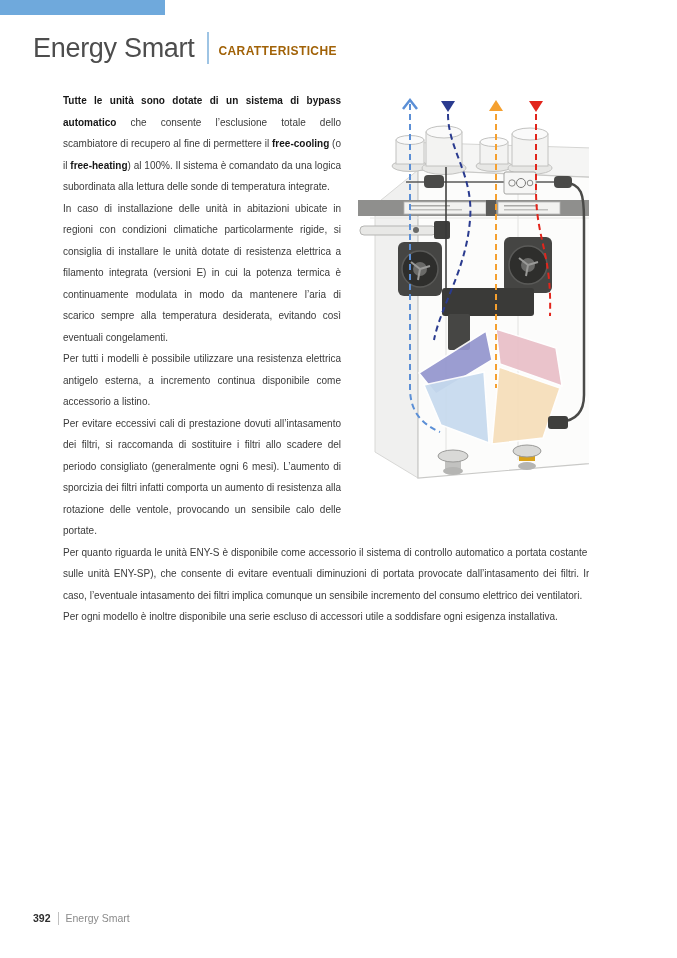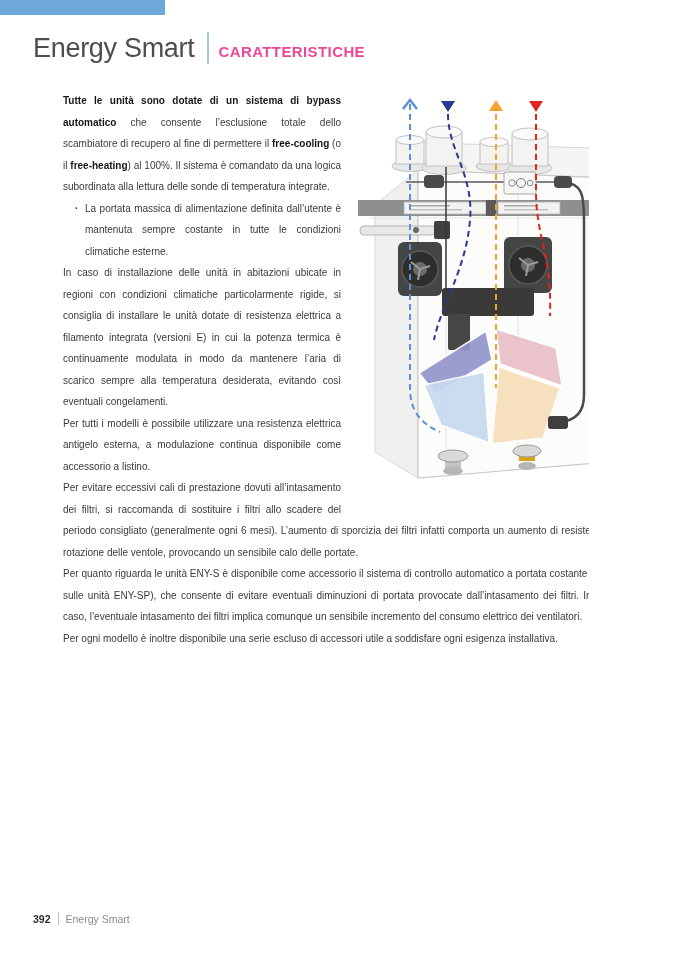--- a/index.html
+++ b/index.html
@@ -2,33 +2,33 @@
 <html><head>
 <meta charset="utf-8">
 <style>
   html,body{margin:0;padding:0;background:#ffffff;}
   .page{position:relative;width:589px;height:958px;background:#fff;overflow:hidden;
         font-family:"Liberation Sans",sans-serif;color:#3a3a3a;}
   .topbar{position:absolute;left:0;top:0;width:165px;height:15px;background:#6FA9DC;}
   .header{position:absolute;left:33px;top:32px;display:flex;align-items:center;}
   .title{font-size:27px;font-weight:400;color:#4d4d4d;letter-spacing:-0.3px;margin:0;}
   .hdiv{width:2px;height:32px;background:#9EC4E4;margin:0 9px 0 13px;}
-  .section{font-size:15px;font-weight:bold;color:#ec4899;letter-spacing:0.4px;position:relative;top:3px;}
+  .section{font-size:12px;font-weight:bold;color:#a16207;letter-spacing:0.4px;position:relative;top:3px;}
   .content{position:absolute;left:63px;top:90px;width:563px;font-size:10px;
            line-height:21.5px;text-align:justify;}
   .figure{float:right;width:280px;height:412px;margin:0 0 2px 5px;}
   .para{margin:0;}
   .para strong{color:#161616;}
   .gap{margin-top:22px;}
   .gap2{margin-top:16px;}
   .boldp{font-weight:bold;color:#161616;}
   .bullets{margin:0;padding:0;list-style:none;}
   .bullets li{position:relative;margin-left:12px;padding-left:10px;}
   .bullets li::before{content:"\00b7";position:absolute;left:0;top:0;font-weight:bold;color:#3a3a3a;}
-  .footer{position:absolute;left:33px;top:912px;font-size:10.5px;display:flex;align-items:center;}
+  .footer{position:absolute;left:33px;top:912px;font-size:10.5px;display:flex;align-items:flex-start;}
   .pnum{font-weight:bold;color:#2e2e2e;}
   .fdiv{width:1px;height:13px;background:#c0c0c0;margin:0 7px;}
   .fbrand{color:#8a8a8a;}
   svg{display:block;}
 </style>
 </head>
 <body>
 
 <div class="page">
 
@@ -147,25 +147,24 @@
         <polygon points="95,11 109,11 102,22" fill="#2A3B8F"></polygon>
         <polygon points="143,21 157,21 150,10" fill="#F5A02F"></polygon>
         <polygon points="183,11 197,11 190,22" fill="#E2251C"></polygon>
       </svg>
     </figure>
 
     <p class="para"><strong>Tutte le unità sono dotate di un sistema di bypass automatico</strong><span> che consente l’esclusione totale dello scambiatore di recupero al fine di permettere il </span><strong>free-cooling</strong><span> (o il </span><strong>free-heating</strong><span>) al 100%. Il sistema è comandato da una logica subordinata alla lettura delle sonde di temperatura integrate.</span></p>
 
 
     <ul class="bullets">
-      <li>La portata massica di alimentazione definita dall’utente è mantenuta sempre costante in tutte le condizioni climatiche esterne.</li>
     </ul>
 
     <p class="para">In caso di installazione delle unità in abitazioni ubicate in regioni con condizioni climatiche particolarmente rigide, si consiglia di installare le unità dotate di resistenza elettrica a filamento integrata (versioni E) in cui la potenza termica è continuamente modulata in modo da mantenere l’aria di scarico sempre alla temperatura desiderata, evitando così eventuali congelamenti.</p>
-    <p class="para">Per tutti i modelli è possibile utilizzare una resistenza elettrica antigelo esterna, a modulazione continua disponibile come accessorio a listino.</p>
+    <p class="para">Per tutti i modelli è possibile utilizzare una resistenza elettrica antigelo esterna, a incremento continua disponibile come accessorio a listino.</p>
     <p class="para">Per evitare eccessivi cali di prestazione dovuti all’intasamento dei filtri, si raccomanda di sostituire i filtri allo scadere del periodo consigliato (generalmente ogni 6 mesi). L’aumento di sporcizia dei filtri infatti comporta un aumento di resistenza alla rotazione delle ventole, provocando un sensibile calo delle portate.</p>
     <p class="para">Per quanto riguarda le unità ENY-S è disponibile come accessorio il sistema di controllo automatico a portata costante (di serie sulle unità ENY-SP), che consente di evitare eventuali diminuzioni di portata provocate dall’intasamento dei filtri. In questo caso, l’eventuale intasamento dei filtri implica comunque un sensibile incremento del consumo elettrico dei ventilatori.</p>
     <p class="para">Per ogni modello è inoltre disponibile una serie escluso di accessori utile a soddisfare ogni esigenza installativa.</p>
 
   </div>
 
   <div class="footer">
     <span class="pnum">392</span>
     <span class="fdiv"></span>
     <span class="fbrand">Energy Smart</span>

